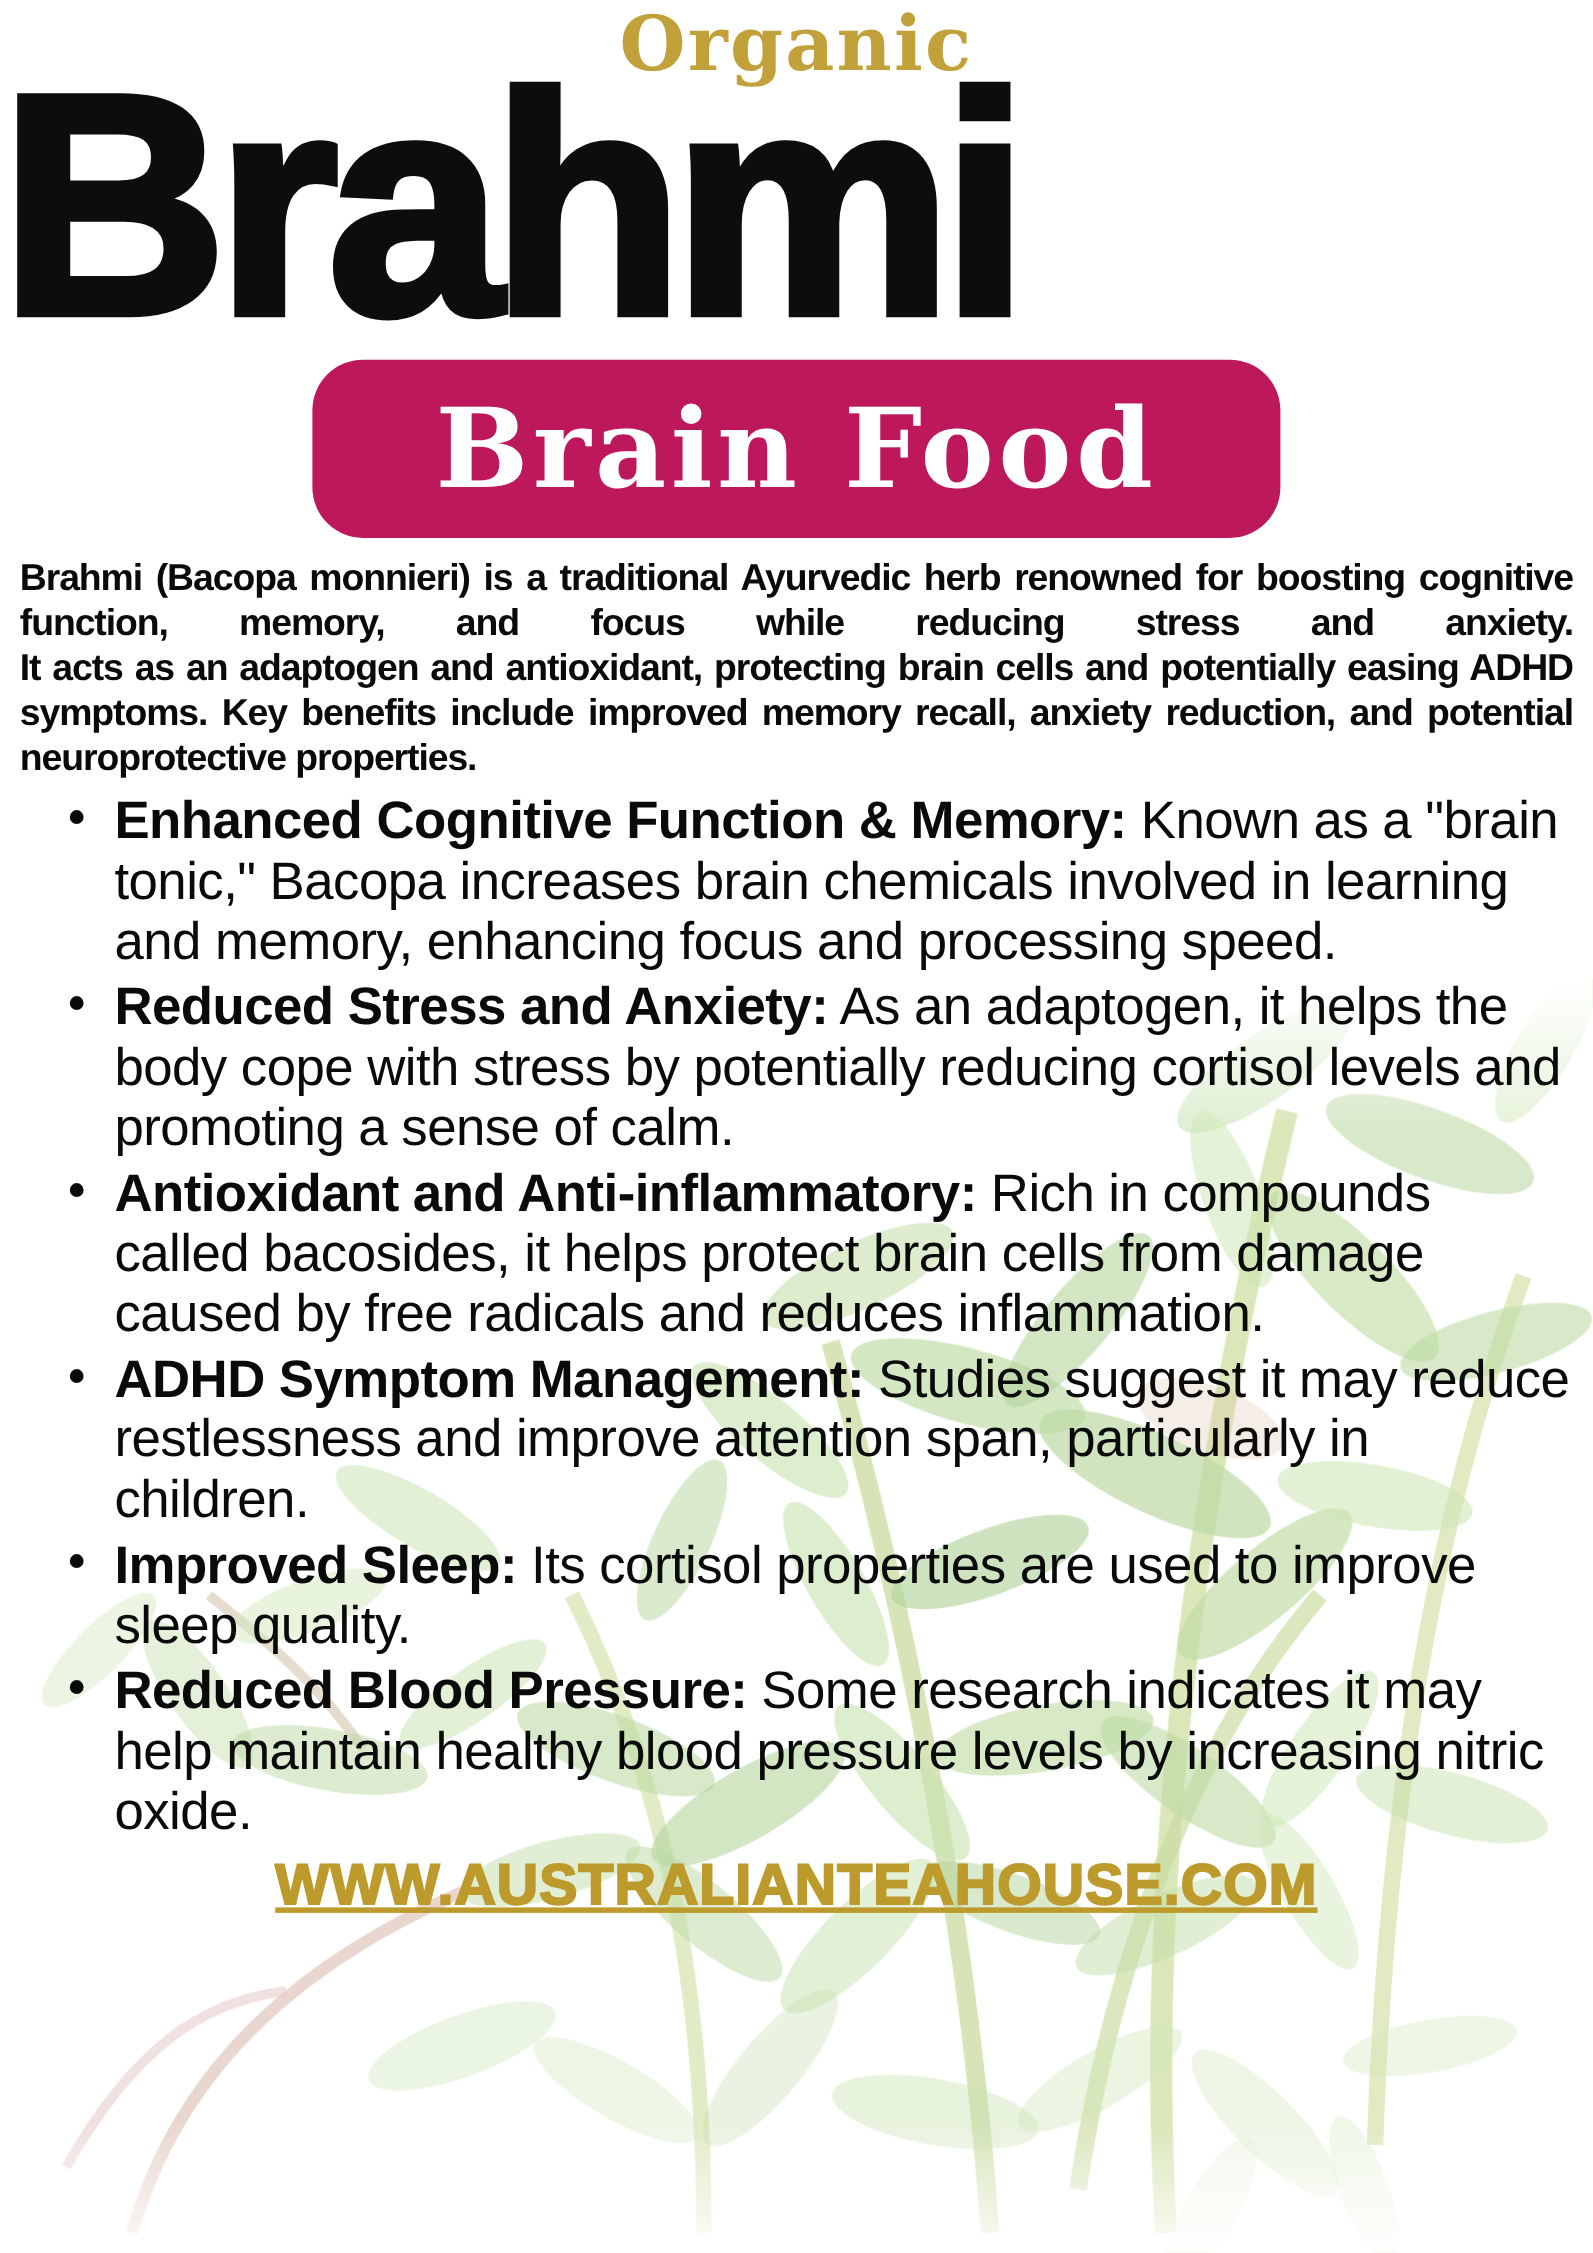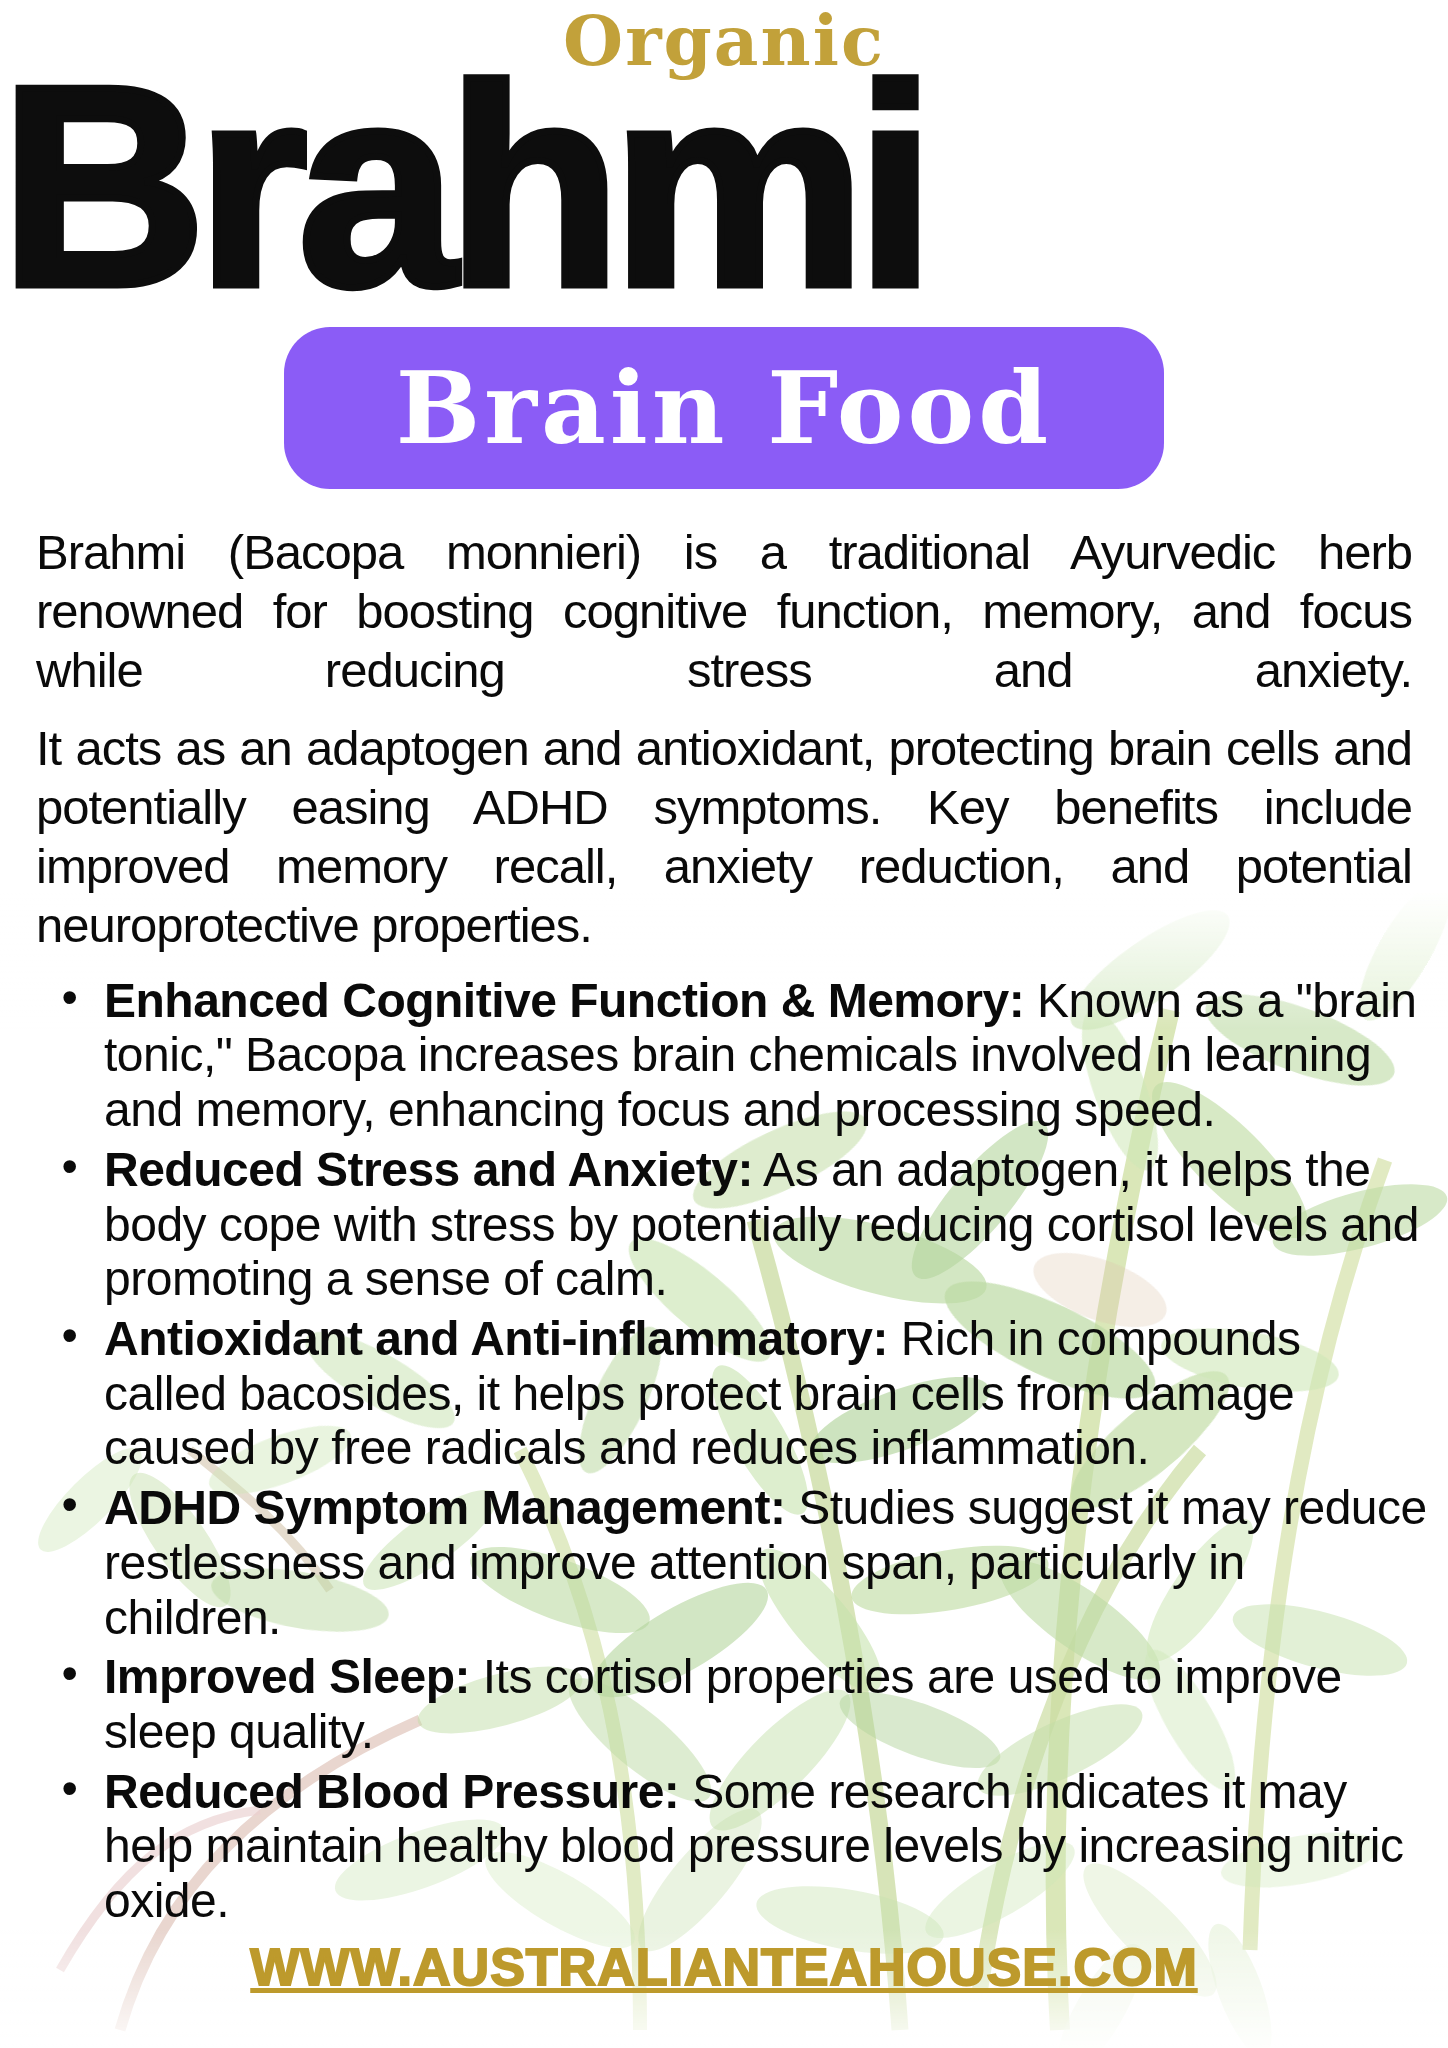--- a/index.html
+++ b/index.html
@@ -32,34 +32,34 @@
     text-align: left;
     color: #0d0d0d;
     -webkit-text-stroke: 7px #0d0d0d;
     margin-top: -14px;
   }
   .badge-row { text-align: center; margin-top: 14px; }
   .badge {
     display: inline-block;
     box-sizing: border-box;
     min-width: 880px;
-    background: #8b5cf6;
+    background: #be185d;
     border-radius: 46px;
     color: #ffffff;
     font-family: "DejaVu Serif", serif;
     font-weight: 700;
     font-size: 100px; line-height: 162px;
     letter-spacing: 4px;
     padding: 0 40px;
   }
   .intro { padding: 16px 18px 0 18px; }
   .intro p {
-    margin: 18px;
-    font-size: 49px;
-    font-weight: 400;
+    margin: 0;
+    font-size: 34px;
+    font-weight: 700;
     letter-spacing: -1px;
     line-height: 1.21;
     text-align: justify;
   }
   .intro p.stretch-last { text-align-last: justify; }
 
   .benefits-heading {
     padding: 12px 18px 0 18px;
     font-size: 44px;
     font-weight: 700;

